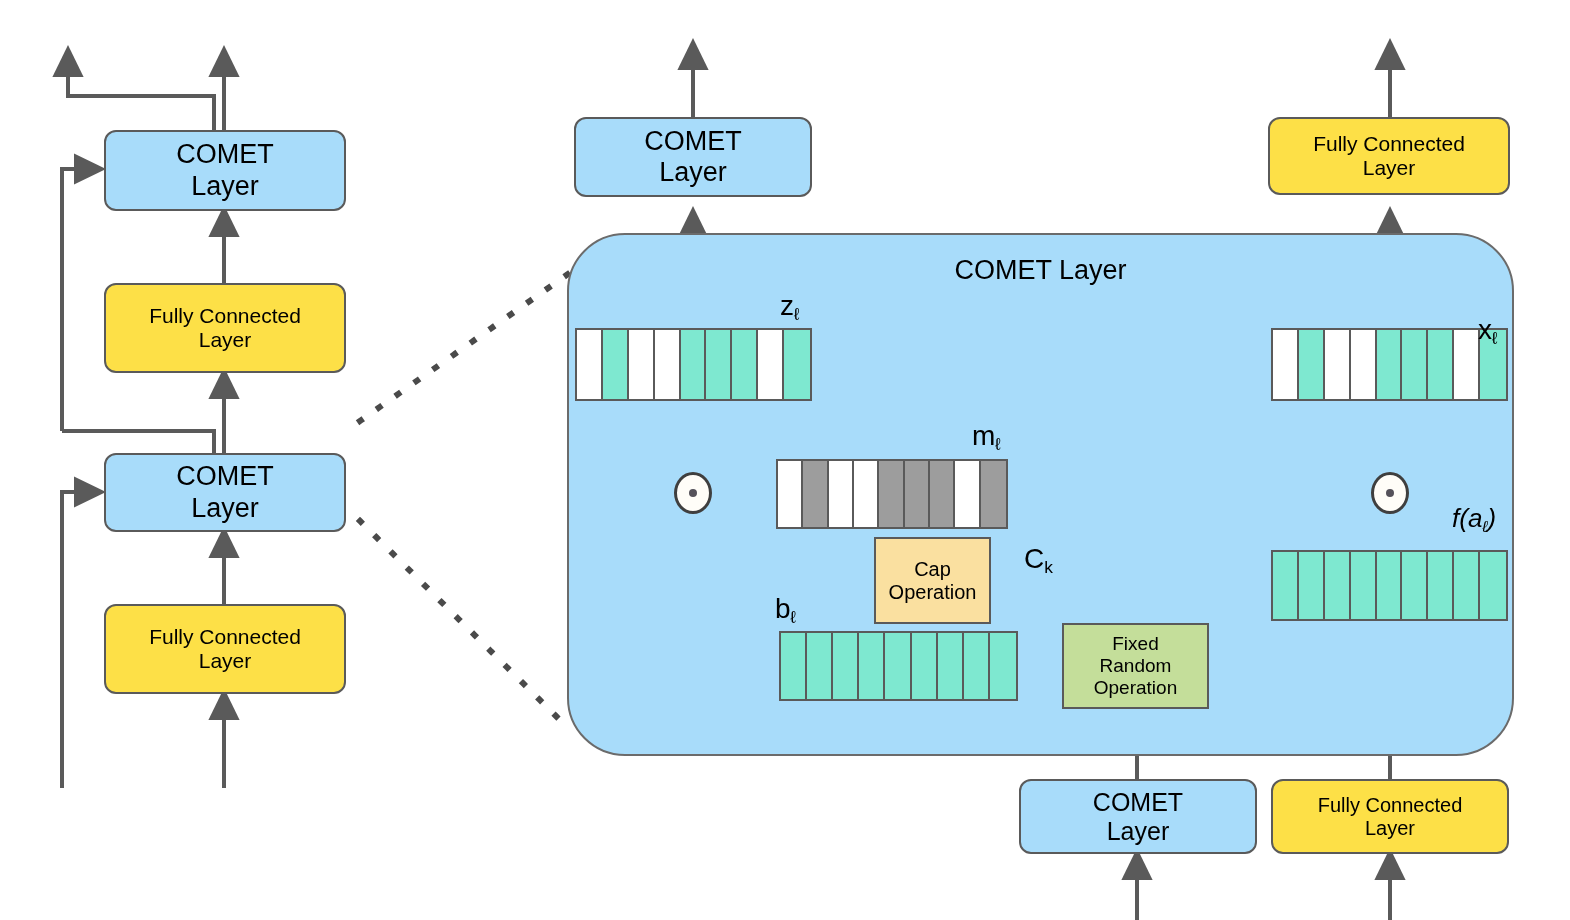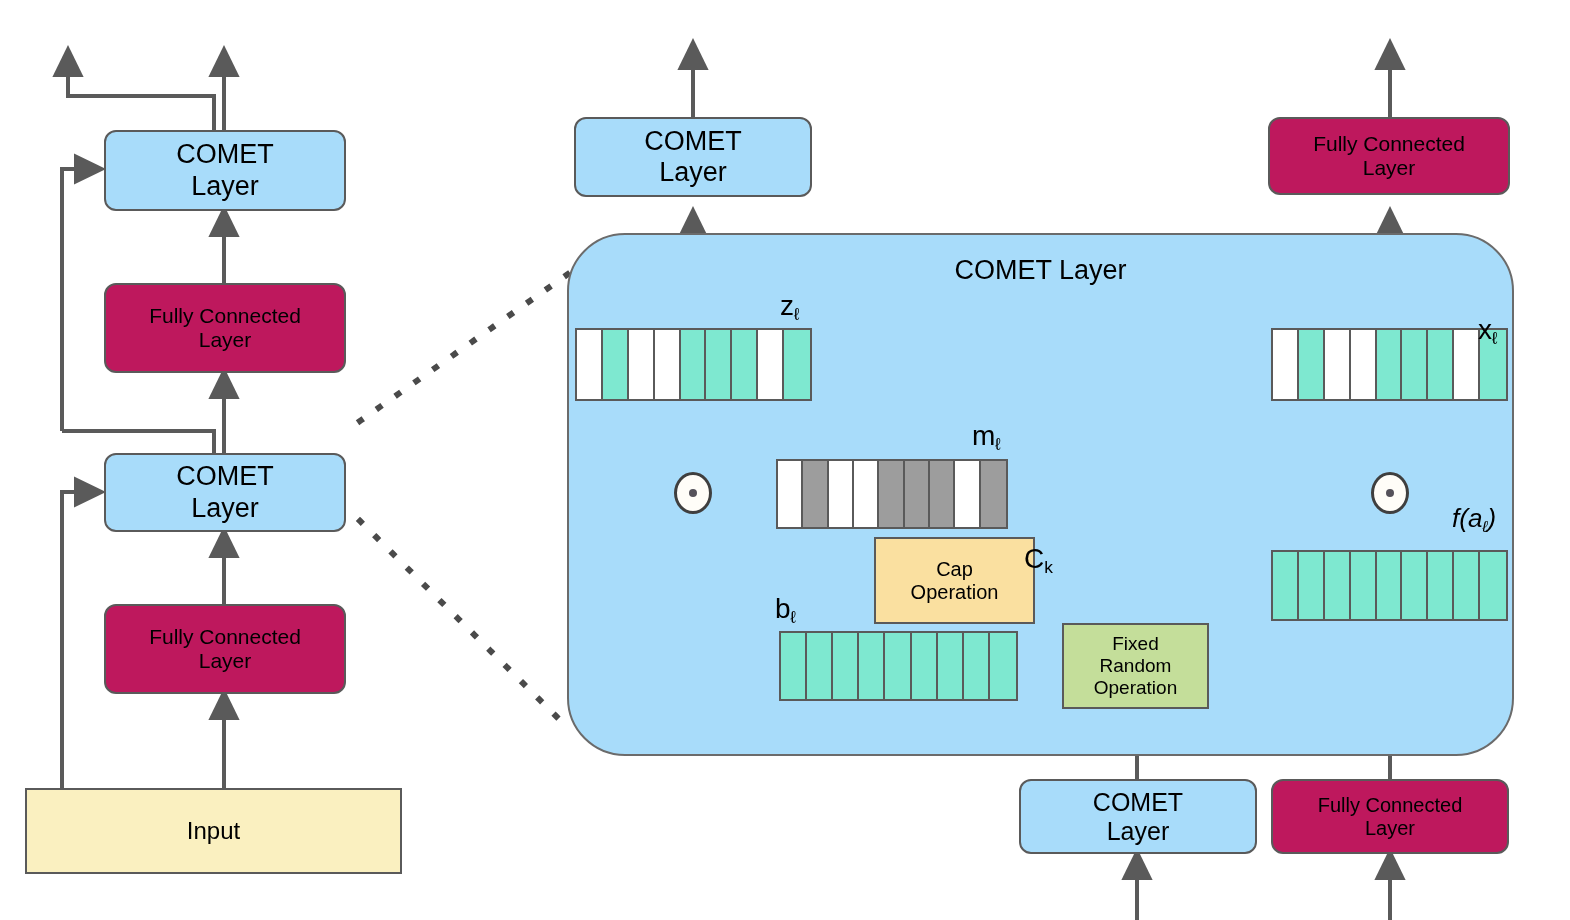--- a/index.html
+++ b/index.html
@@ -17,21 +17,21 @@
     position:absolute;
     display:flex; align-items:center; justify-content:center;
     text-align:center;
     border:2px solid #5a5a5a;
     color:#000;
     line-height:1.15;
     white-space:pre-line;
   }
   .rounded { border-radius:12px; }
   .comet-box  { background:#a8dcfa; }
-  .fc-box     { background:#be185d; }
+  .fc-box     { background:#fde047; }
   .input-box  { background:#faf0c0; }
   .cap-box    { background:#fae0a0; }
   .proj-box   { background:#c4de9a; }
 
   .lbl {
     position:absolute;
     color:#000;
     white-space:nowrap;
   }
   .lbl .sub { font-size:0.62em; vertical-align:-0.28em; }
@@ -145,21 +145,20 @@
 
   <div class="node rounded fc-box" style="left:104px;top:267px;width:242px;height:90px;font-size:21px;">Fully Connected
 Layer</div>
 
   <div class="node rounded comet-box" style="left:104px;top:437px;width:242px;height:79px;font-size:27px;">COMET
 Layer</div>
 
   <div class="node rounded fc-box" style="left:104px;top:588px;width:242px;height:90px;font-size:21px;">Fully Connected
 Layer</div>
 
-  <div class="node input-box" style="left:25px;top:772px;width:377px;height:86px;font-size:24px;border-radius:0;">Input</div>
 
   <div id="panel">
     <div id="panel-title">COMET Layer</div>
   </div>
 
   <div class="node rounded comet-box" style="left:574px;top:101px;width:238px;height:80px;font-size:27px;">COMET
 Layer</div>
 
   <div class="node rounded fc-box" style="left:1268px;top:101px;width:242px;height:78px;font-size:21px;">Fully Connected
 Layer</div>
@@ -219,21 +218,21 @@
       <div class="cell c-green" style="width: 11.1111%;"></div>
       <div class="cell c-green" style="width: 11.1111%;"></div>
       <div class="cell c-green" style="width: 11.1111%;"></div>
       <div class="cell c-green" style="width: 11.1111%;"></div>
       <div class="cell c-green" style="width: 11.1111%;"></div>
       <div class="cell c-green" style="width: 11.1111%;"></div>
       <div class="cell c-green" style="width: 11.1111%;"></div>
       <div class="cell c-green" style="width: 11.1111%;"></div>
     </div>
 
-  <div class="node cap-box" style="left:874px;top:521px;width:161px;height:87px;font-size:20px;border-radius:0;">Cap
+  <div class="node cap-box" style="left:874px;top:521px;width:117px;height:87px;font-size:20px;border-radius:0;">Cap
 Operation</div>
 
   <div class="node proj-box" style="left:1062px;top:607px;width:147px;height:86px;font-size:19px;border-radius:0;">Fixed
 Random
 Operation</div>
 
   <div class="circ" style="left:674px;top:456px;">
     <div class="dot"></div>
   </div>
   <div class="circ" style="left:1371px;top:456px;">

